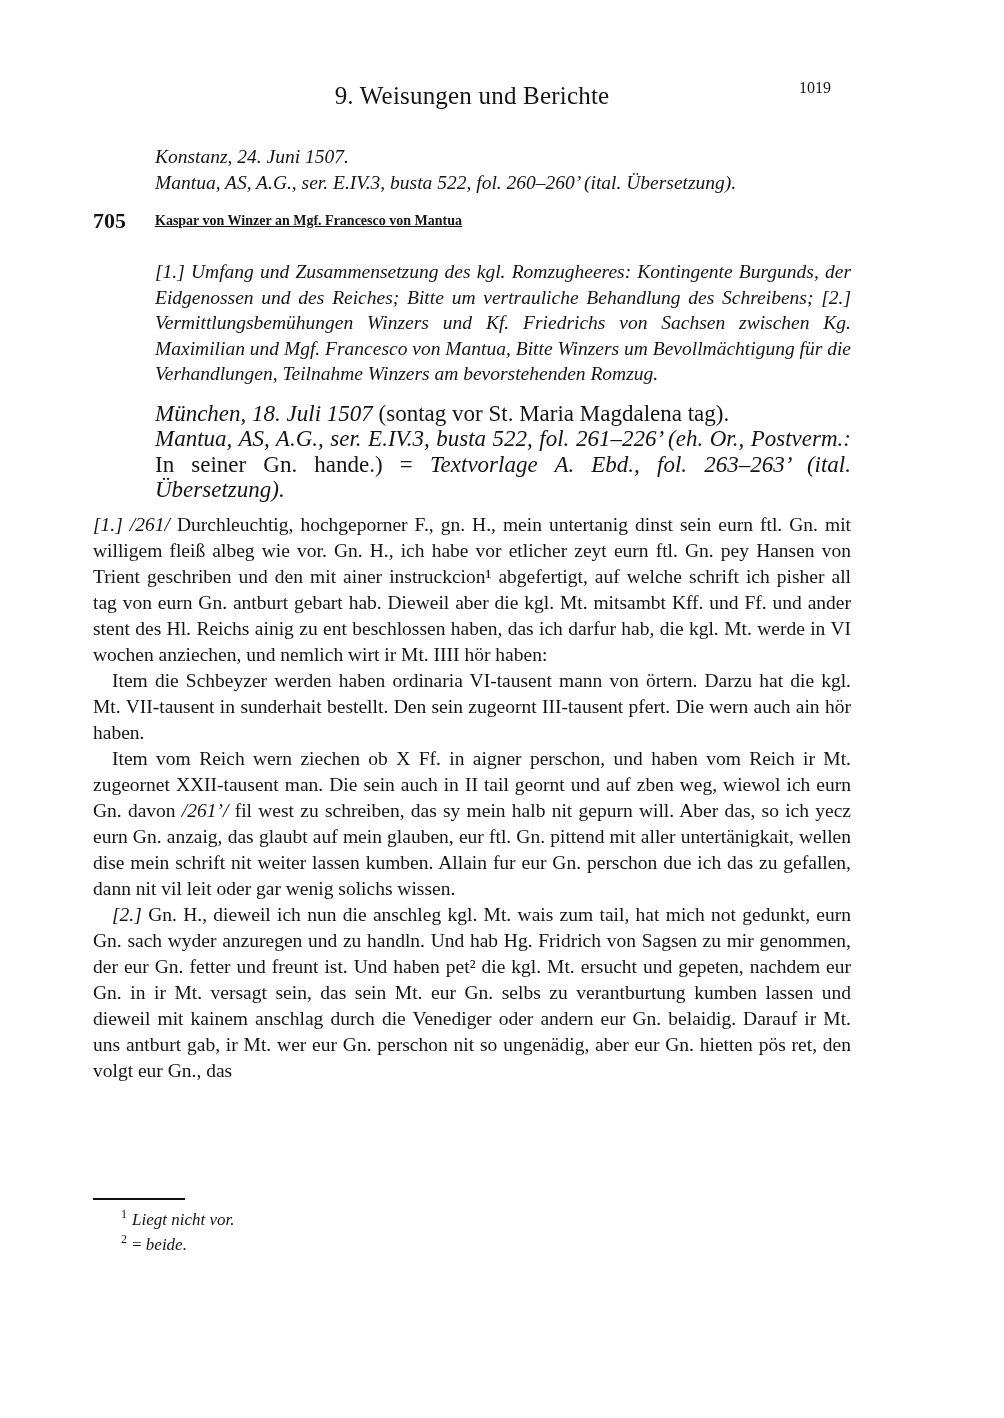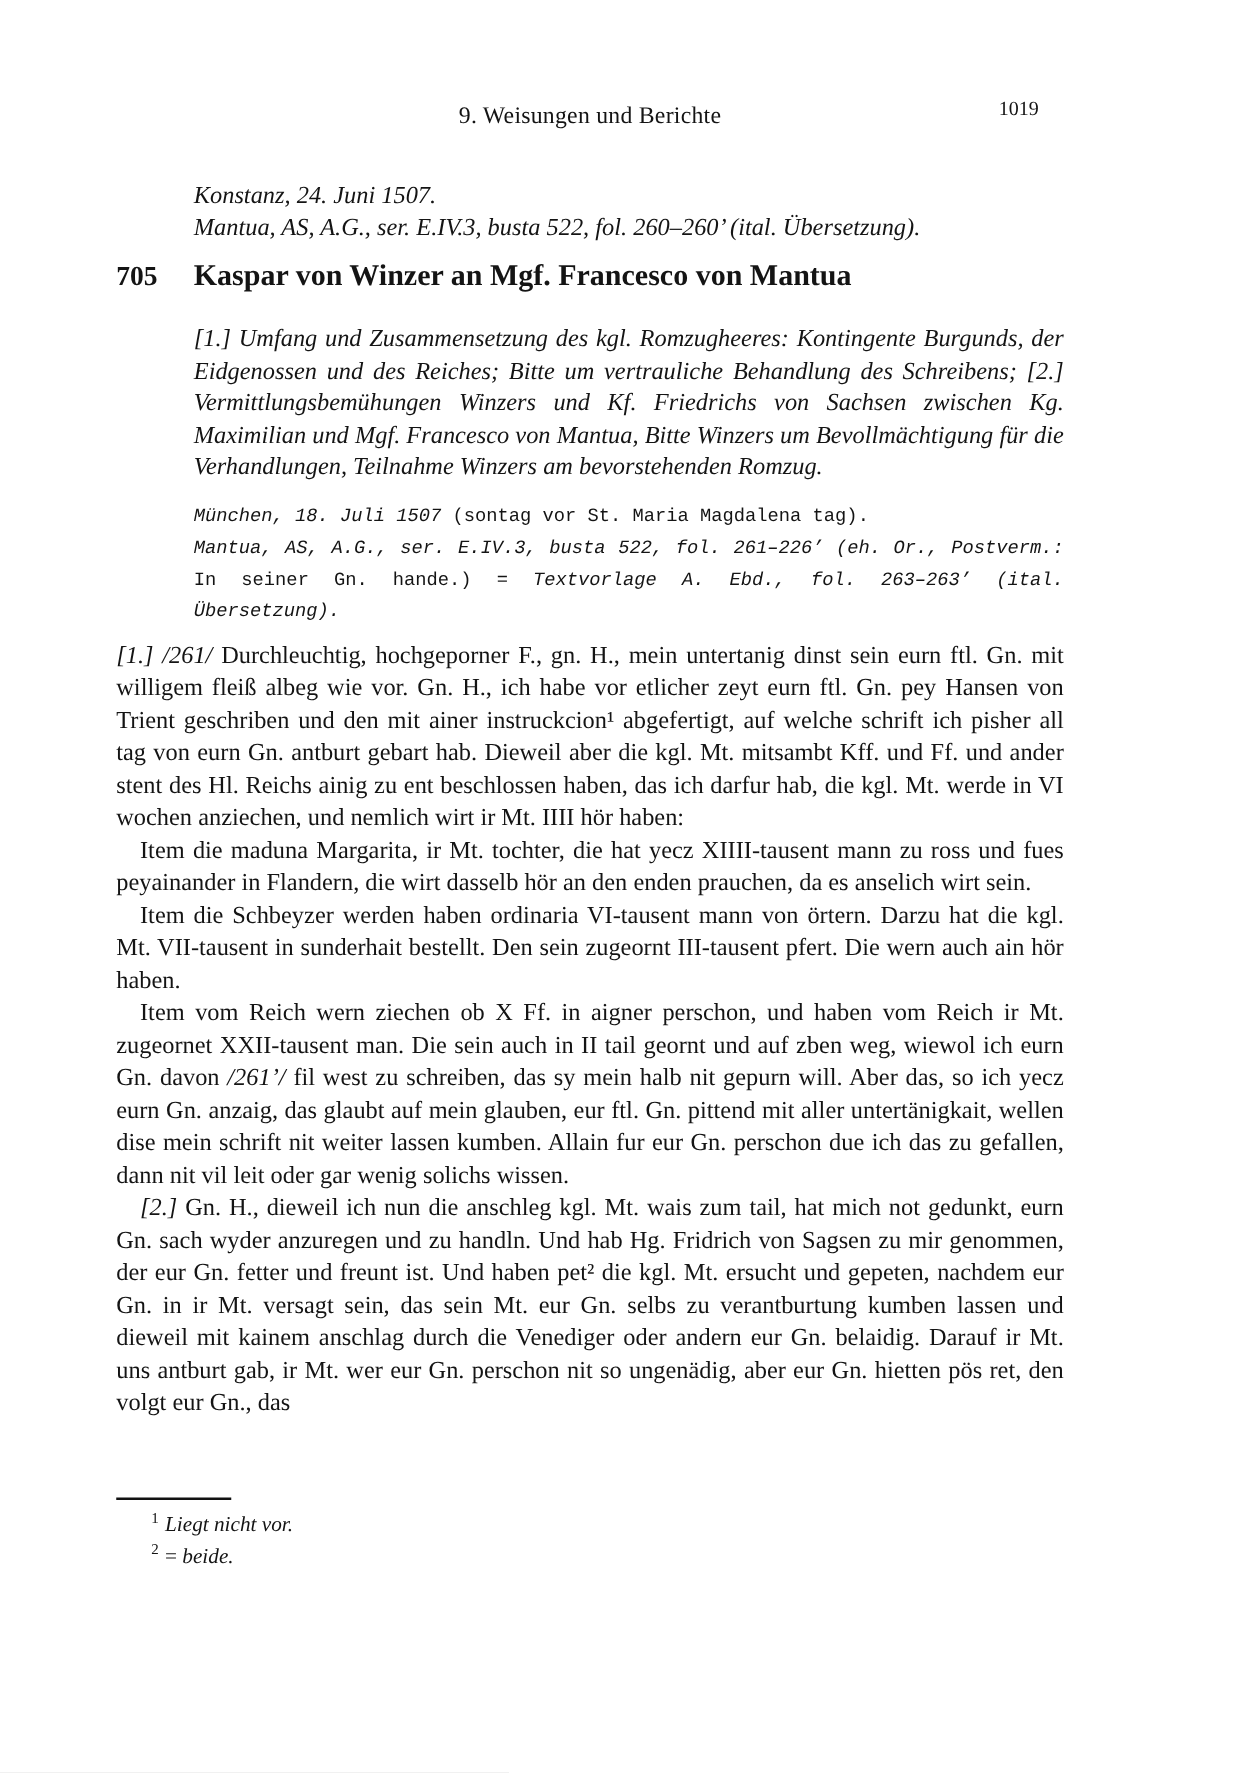--- a/index.html
+++ b/index.html
@@ -22,21 +22,21 @@
   
   .running-header {
     position: relative;
     margin-top: 82px;
     height: 28px;
   }
   .running-title {
     position: absolute;
     left: 0; right: 0;
     text-align: center;
-    font-size: 19px;
+    font-size: 25px;
     letter-spacing: 0.2px;
   }
   .page-number {
     position: absolute;
     right: 20px;
     top: -3px;
     font-size: 16px;
   }
   
   .provenance {
@@ -47,36 +47,35 @@
   }
   
   .entry-heading {
     display: flex;
     margin-top: 12px;
     font-weight: bold;
     font-size: 22px;
     line-height: 28px;
   }
   .entry-number { width: 62px; flex: 0 0 62px; }
-  .entry-title { margin: 0; font-size: 24px; font-weight: bold; }
+  .entry-title { margin: 0; font-size: 14px; font-weight: bold; text-decoration: underline; }
   
   .summary {
     margin: 24px 0 0 62px;
     font-style: italic;
     font-size: 19.5px;
     line-height: 25.5px;
     text-align: justify;
   }
   
   .dateline {
     margin: 14px 0 0 62px;
-    font-size: 15px;
+    font-size: 23px;
     line-height: 25.5px;
     text-align: justify;
-    font-family: Liberation Mono, monospace;
   }
   
   .body-text {
     margin-top: 9px;
     font-size: 19.5px;
     line-height: 26px;
     text-align: justify;
   }
   .body-text p { margin: 0; }
   .body-text p.indent { text-indent: 19px; }
@@ -128,21 +127,20 @@
 
     <p class="summary">[1.] Umfang und Zusammensetzung des kgl. Romzugheeres: Kontingente Burgunds, der Eidgenossen und des Reiches; Bitte um vertrauliche Behandlung des Schreibens; [2.] Vermittlungsbemühungen Winzers und Kf. Friedrichs von Sachsen zwischen Kg. Maximilian und Mgf. Francesco von Mantua, Bitte Winzers um Bevollmächtigung für die Verhandlungen, Teilnahme Winzers am bevorstehenden Romzug.</p>
 
     <div class="dateline">
         <div><span class="it">München, 18. Juli 1507</span><span class="rm"> (sontag vor St. Maria Magdalena tag).</span></div>
         <div><span class="it">Mantua, AS, A.G., ser. E.IV.3, busta 522, fol. 261–226’ (eh. Or., Postverm.: </span><span class="rm">In seiner Gn. hande.) = </span><span class="it">Textvorlage A. Ebd., fol. 263–263’ (ital. Übersetzung).</span></div>
       </div>
 
     <div class="body-text">
         <p class=""><span class="it">[1.] /261/ </span><span class="rm">Durchleuchtig, hochgeporner F., gn. H., mein untertanig dinst sein eurn ftl. Gn. mit willigem fleiß albeg wie vor. Gn. H., ich habe vor etlicher zeyt eurn ftl. Gn. pey Hansen von Trient geschriben und den mit ainer instruckcion¹ abgefertigt, auf welche schrift ich pisher all tag von eurn Gn. antburt gebart hab. Dieweil aber die kgl. Mt. mitsambt Kff. und Ff. und ander stent des Hl. Reichs ainig zu ent beschlossen haben, das ich darfur hab, die kgl. Mt. werde in VI wochen anziechen, und nemlich wirt ir Mt. IIII hör haben:</span></p>
-        <p class="indent"><span class="rm">Item die maduna Margarita, ir Mt. tochter, die hat yecz XIIII-tausent mann zu ross und fues peyainander in Flandern, die wirt dasselb hör an den enden prauchen, da es anselich wirt sein.</span></p>
         <p class="indent"><span class="rm">Item die Schbeyzer werden haben ordinaria VI-tausent mann von örtern. Darzu hat die kgl. Mt. VII-tausent in sunderhait bestellt. Den sein zugeornt III-tausent pfert. Die wern auch ain hör haben.</span></p>
         <p class="indent"><span class="rm">Item vom Reich wern ziechen ob X Ff. in aigner perschon, und haben vom Reich ir Mt. zugeornet XXII-tausent man. Die sein auch in II tail geornt und auf zben weg, wiewol ich eurn Gn. davon </span><span class="it">/261’/</span><span class="rm"> fil west zu schreiben, das sy mein halb nit gepurn will. Aber das, so ich yecz eurn Gn. anzaig, das glaubt auf mein glauben, eur ftl. Gn. pittend mit aller untertänigkait, wellen dise mein schrift nit weiter lassen kumben. Allain fur eur Gn. perschon due ich das zu gefallen, dann nit vil leit oder gar wenig solichs wissen.</span></p>
         <p class="indent"><span class="it">[2.] </span><span class="rm">Gn. H., dieweil ich nun die anschleg kgl. Mt. wais zum tail, hat mich not gedunkt, eurn Gn. sach wyder anzuregen und zu handln. Und hab Hg. Fridrich von Sagsen zu mir genommen, der eur Gn. fetter und freunt ist. Und haben pet² die kgl. Mt. ersucht und gepeten, nachdem eur Gn. in ir Mt. versagt sein, das sein Mt. eur Gn. selbs zu verantburtung kumben lassen und dieweil mit kainem anschlag durch die Venediger oder andern eur Gn. belaidig. Darauf ir Mt. uns antburt gab, ir Mt. wer eur Gn. perschon nit so ungenädig, aber eur Gn. hietten pös ret, den volgt eur Gn., das</span></p>
       </div>
 
   </div>
 
   <div class="footnotes">
     <div class="fn-rule"></div>
     <div>

